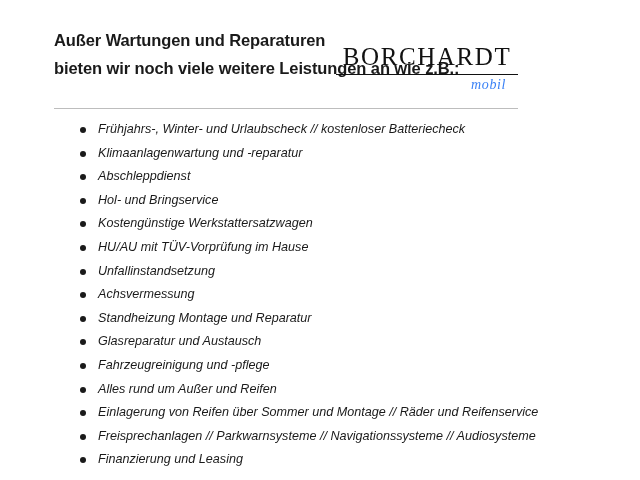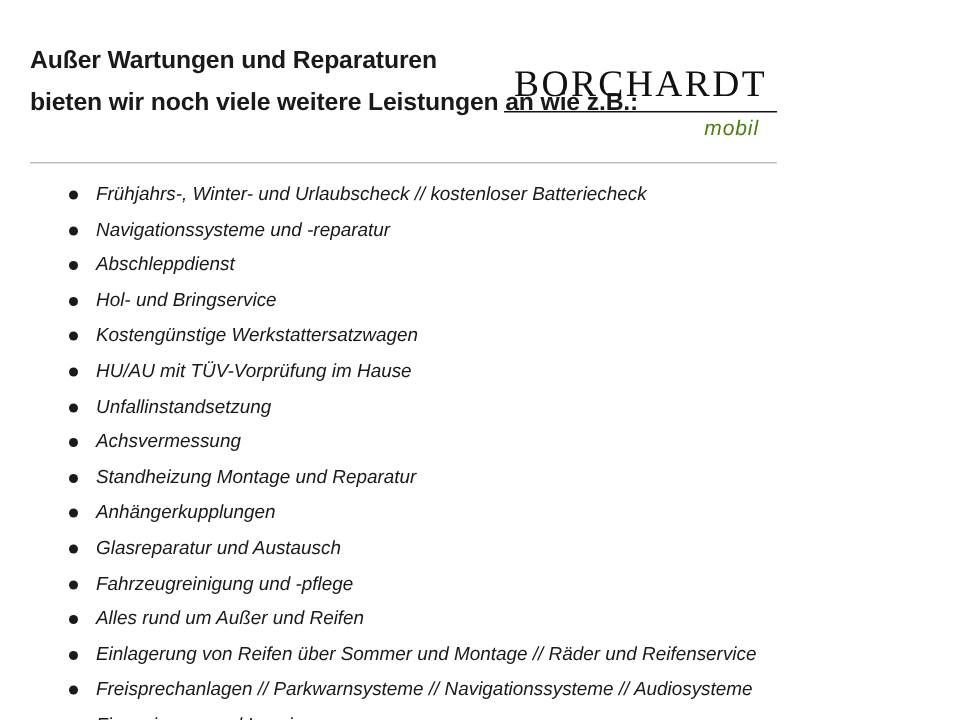--- a/index.html
+++ b/index.html
@@ -12,21 +12,21 @@
     background: #ffffff;
     font-family: "Liberation Sans", sans-serif;
     color: #1a1a1a;
     overflow: hidden;
   }
   .page {
     position: relative;
     width: 552px;
     height: 480px;
     box-sizing: border-box;
-    padding: 26px 34px 0 20px;
+    padding: 26px 34px 0 54px;
   }
   .header {
     position: relative;
     display: block;
     min-height: 68px;
   }
   .headline {
     font-size: 16.5px;
     font-weight: bold;
     line-height: 1.72;
@@ -53,25 +53,25 @@
     line-height: 1.05;
     white-space: nowrap;
   }
   .brand-rule {
     margin: 4px 0 2px 0;
     height: 1px;
     background: #111111;
     width: 100%;
   }
   .brand-sub {
-    font-family: Liberation Sans, sans-serif;
+    font-family: Liberation Serif, serif;
     font-style: italic;
     font-size: 14px;
     letter-spacing: 0.6px;
-    color: #4d7c0f;
+    color: #3b82f6;
     text-align: right;
     padding-right: 12px;
     margin-top: 1px;
   }
   .divider {
     margin-top: 14px;
     height: 1px;
     background: #bdbdbd;
     width: 100%;
   }
@@ -115,29 +115,28 @@
       <div class="brand-name">BORCHARDT</div>
       <div class="brand-rule"></div>
       <div class="brand-sub">mobil</div>
     </div>
   </div>
 
   <div class="divider"></div>
 
   <ul class="services">
     <li>Frühjahrs-, Winter- und Urlaubscheck // kostenloser Batteriecheck</li>
-    <li>Navigationssysteme und -reparatur</li>
+    <li>Klimaanlagenwartung und -reparatur</li>
     <li>Abschleppdienst</li>
     <li>Hol- und Bringservice</li>
     <li>Kostengünstige Werkstattersatzwagen</li>
     <li>HU/AU mit TÜV-Vorprüfung im Hause</li>
     <li>Unfallinstandsetzung</li>
     <li>Achsvermessung</li>
     <li>Standheizung Montage und Reparatur</li>
-    <li>Anhängerkupplungen</li>
     <li>Glasreparatur und Austausch</li>
     <li>Fahrzeugreinigung und -pflege</li>
     <li>Alles rund um Außer und Reifen</li>
     <li>Einlagerung von Reifen über Sommer und Montage // Räder und Reifenservice</li>
     <li>Freisprechanlagen // Parkwarnsysteme // Navigationssysteme // Audiosysteme</li>
     <li>Finanzierung und Leasing</li>
 
   </ul>
 
 </div>

